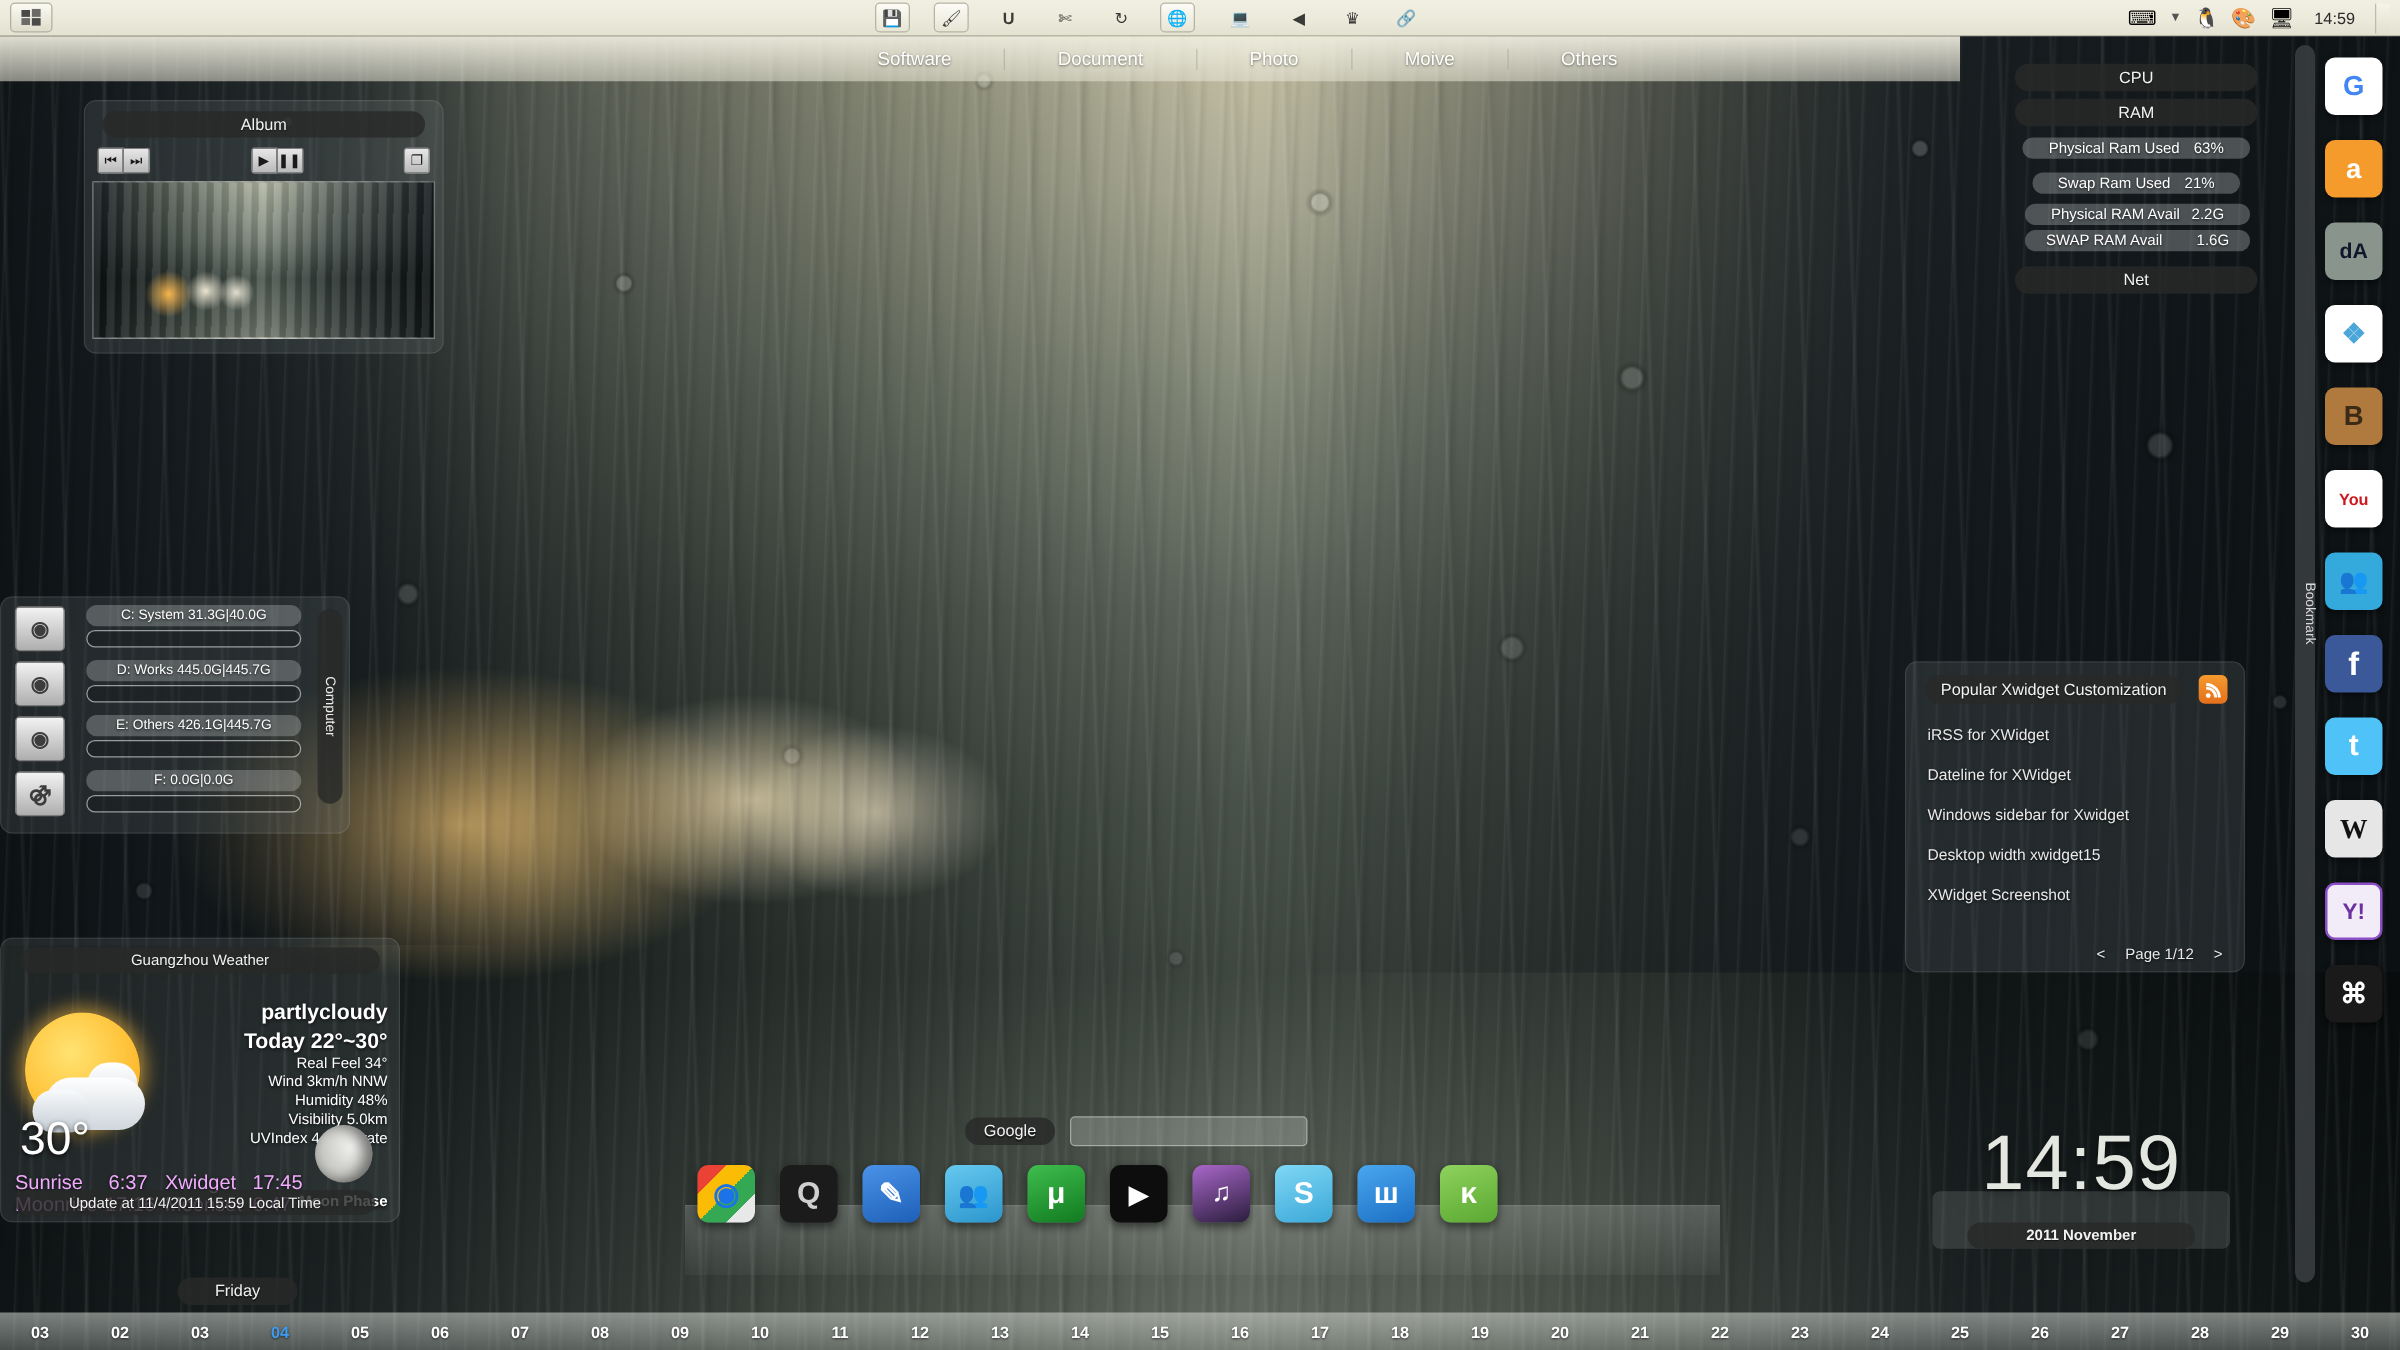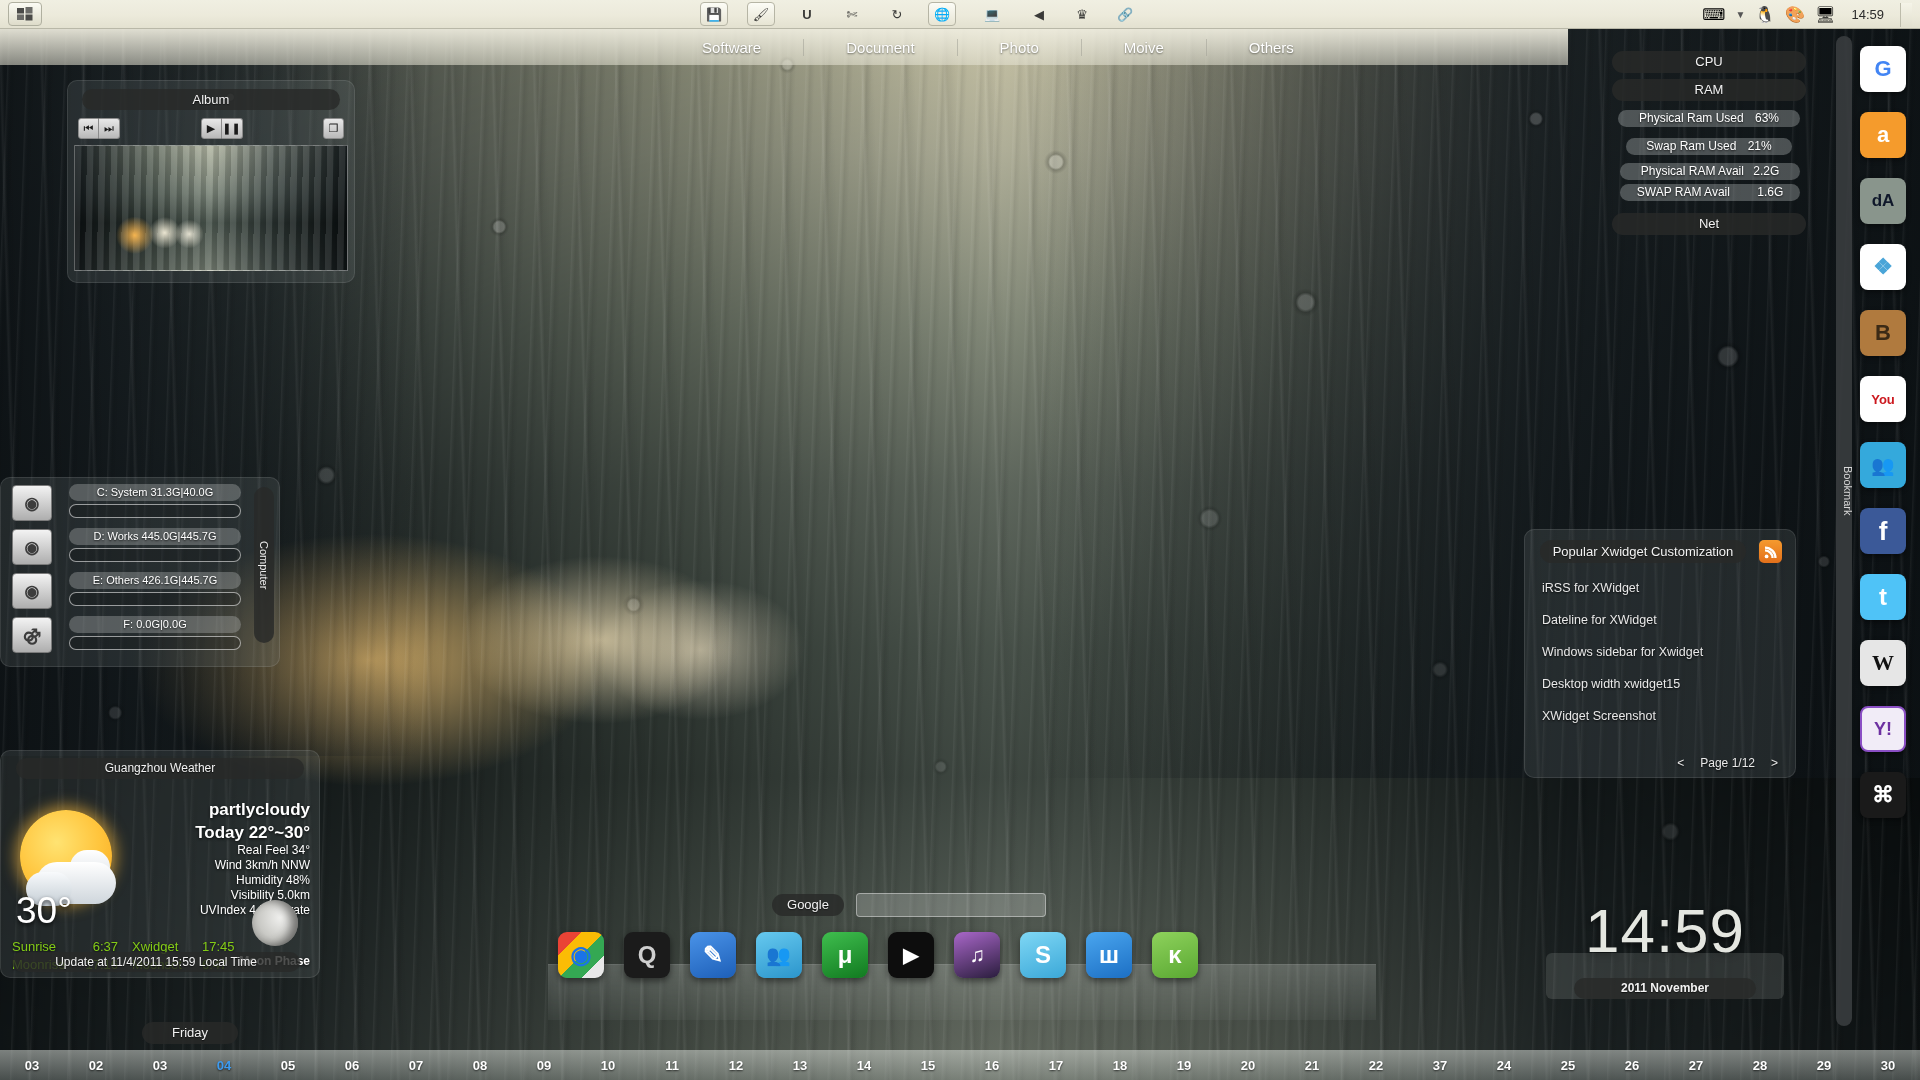--- a/index.html
+++ b/index.html
@@ -200,21 +200,21 @@
     background:linear-gradient(to bottom,#f8fafc,#c4cdd4); }
   #wsun .cl3 { position:absolute; left:56px; top:40px; width:40px; height:34px; border-radius:18px;
     background:linear-gradient(to bottom,#ffffff,#d8dee3); }
   #wtemp { position:absolute; left:16px; top:140px; font-size:37px; color:#fff; font-weight:300;
            text-shadow:0 2px 4px rgba(0,0,0,.75); }
   #wright { position:absolute; right:10px; top:50px; width:200px; text-align:right; color:#fff;
             text-shadow:0 1px 3px rgba(0,0,0,.85); }
   #wcond { font-size:17px; font-weight:bold; }
   #wtoday { font-size:17px; font-weight:bold; margin-top:3px; }
   .wline { font-size:12px; line-height:15px; }
-  #wsunline { position:absolute; left:12px; top:188px; width:240px; color:#84cc16; font-size:13px;
+  #wsunline { position:absolute; left:12px; top:188px; width:240px; color:#f0abfc; font-size:16px;
               text-shadow:0 1px 3px rgba(0,0,0,.85); }
   #wsunline .r { display:flex; gap:14px; line-height:18px; }
   #wsunline .r span:nth-child(1){ width:58px; }
   #wsunline .r span:nth-child(2){ width:34px; text-align:right; }
   #wsunline .r span:nth-child(3){ width:56px; }
   #moon { position:absolute; right:22px; bottom:32px; width:46px; height:46px; border-radius:50%;
     background:radial-gradient(circle at 62% 38%, #f0f0ee 0%, #c9c9c5 55%, #8e8e8a 100%);
     box-shadow:inset -7px 0 10px rgba(0,0,0,.45); }
   #moonlbl { position:absolute; right:10px; bottom:10px; color:#fff; font-size:12px; font-weight:bold;
              text-shadow:0 1px 3px rgba(0,0,0,.9); }
@@ -523,21 +523,21 @@
   <span class="dnum">13</span>
   <span class="dnum">14</span>
   <span class="dnum">15</span>
   <span class="dnum">16</span>
   <span class="dnum">17</span>
   <span class="dnum">18</span>
   <span class="dnum">19</span>
   <span class="dnum">20</span>
   <span class="dnum">21</span>
   <span class="dnum">22</span>
-  <span class="dnum">37</span>
+  <span class="dnum">23</span>
   <span class="dnum">24</span>
   <span class="dnum">25</span>
   <span class="dnum">26</span>
   <span class="dnum">27</span>
   <span class="dnum">28</span>
   <span class="dnum">29</span>
   <span class="dnum">30</span>
 </div>
 
 </body></html>

